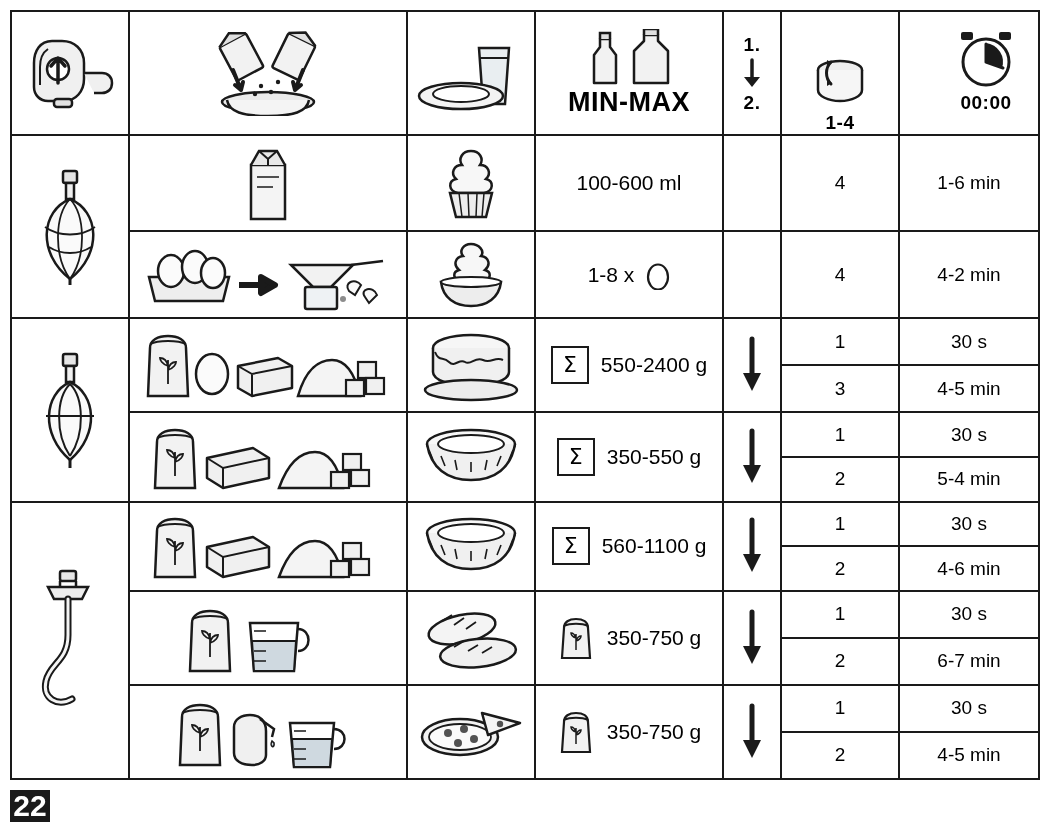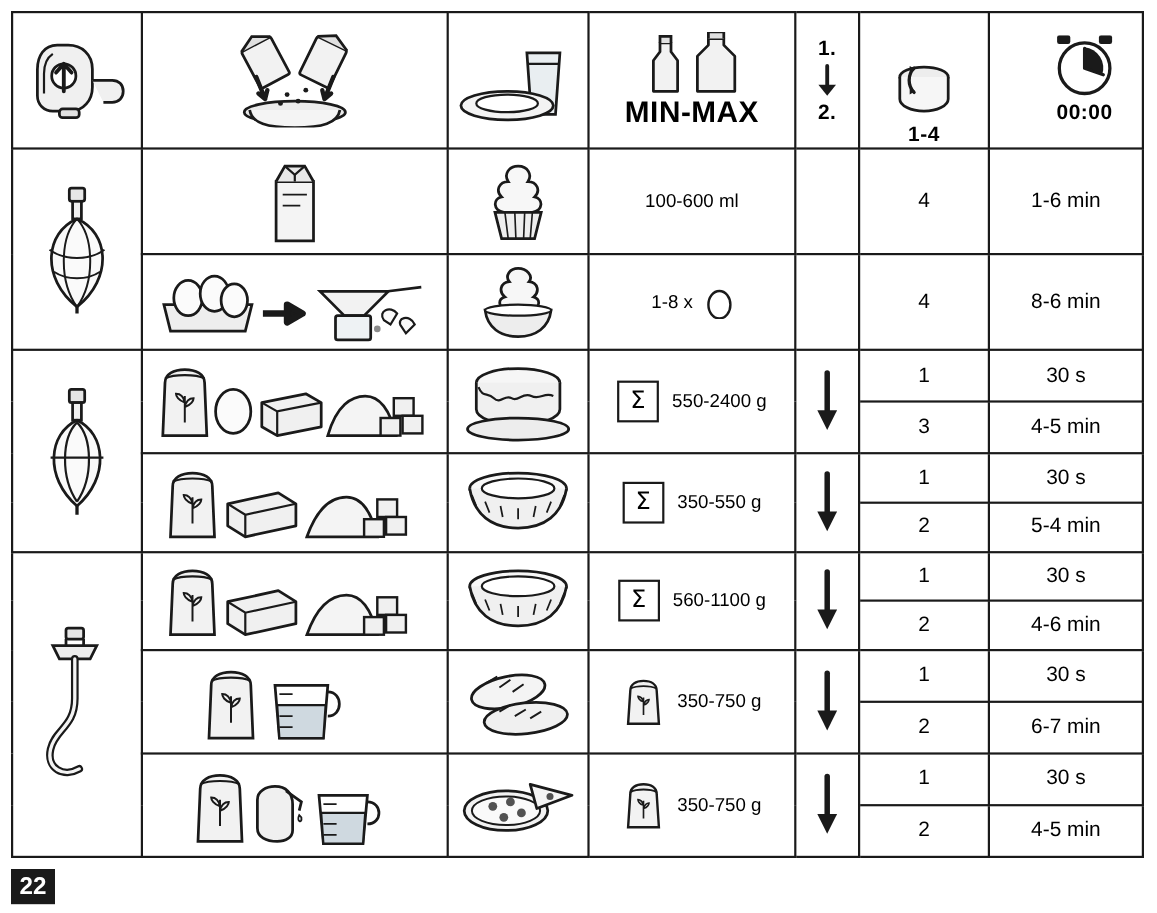--- a/index.html
+++ b/index.html
@@ -84,21 +84,21 @@
     width: 34px;
     height: 34px;
     border: 2.5px solid #1a1a1a;
     display: flex;
     align-items: center;
     justify-content: center;
     font-size: 22px;
     font-family: "DejaVu Sans", sans-serif;
     line-height: 1;
   }
-  .amt-text { font-size: 17px; white-space: nowrap; }
+  .amt-text { font-size: 21px; white-space: nowrap; }
 
   .num { font-size: 19px; }
 
   
   .grp-top td { border-top: 3px solid #1a1a1a; }
 
   .arrow-step {
     display: flex;
     align-items: center;
     justify-content: center;
@@ -108,21 +108,21 @@
   
   .pagebadge {
     position: absolute;
     left: 10px;
     top: 790px;
     width: 40px;
     height: 32px;
     background: #1a1a1a;
     color: #fff;
     font-weight: bold;
-    font-size: 22px;
+    font-size: 30px;
     display: flex;
     align-items: center;
     justify-content: center;
   }
 
   svg { display: block; }
   .ic { margin: 0 auto; }
 </style>
 </head>
 <body>
@@ -359,21 +359,21 @@
             <ellipse cx="12" cy="17" rx="10" ry="12.5" fill="#ffffff" stroke="#1a1a1a" stroke-width="2.2"></ellipse>
           </svg>
         </span>
       </div>
     </td>
     <td></td>
     <td>
       <span class="num">4</span>
     </td>
     <td>
-      <span class="num">8-6 min</span>
+      <span class="num">4-2 min</span>
     </td>
   </tr>
 
   <tr class="grp-top">
     <td rowspan="4">
       <div class="cellwrap">
         <span>
           <svg class="ic" width="76" height="120" viewBox="0 0 76 120">
             <rect x="31" y="4" width="14" height="12" rx="2" fill="#e6e6e6" stroke="#1a1a1a" stroke-width="2.5"></rect>
             <rect x="34" y="16" width="8" height="16" fill="#f0f0f0" stroke="#1a1a1a" stroke-width="2.5"></rect>

